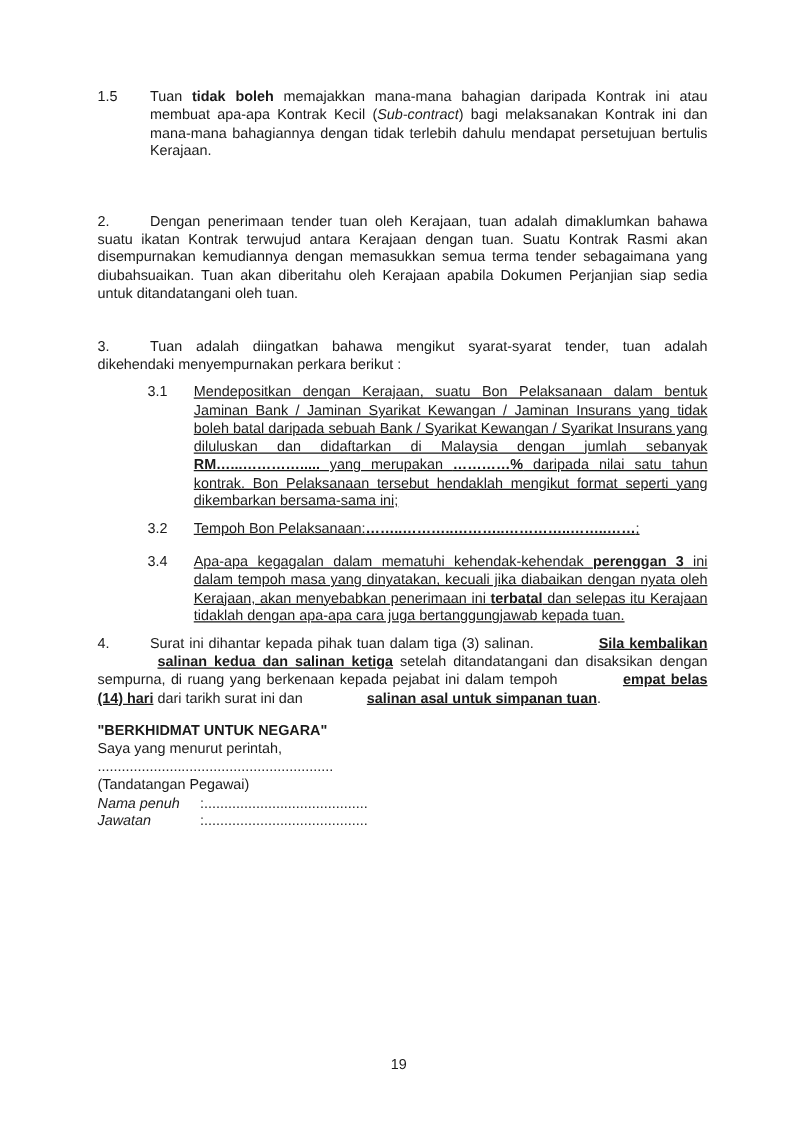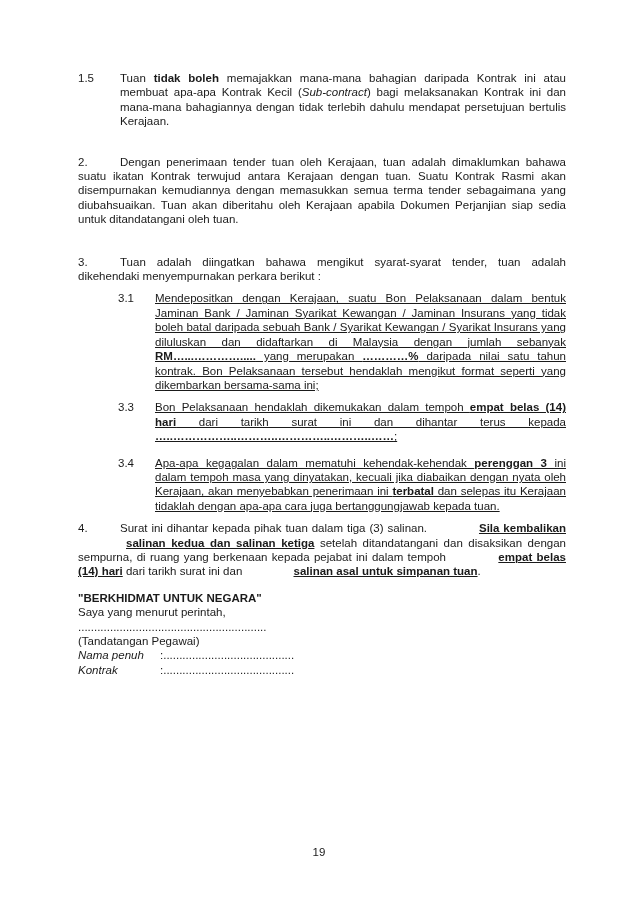--- a/index.html
+++ b/index.html
@@ -38,21 +38,21 @@
   
   .flat .n { width: 42px; }
   
   .hangB { padding-left: 77px; text-indent: -37px; text-decoration: underline; }
   .hangB .n { width: 37px; }
 
   .b { font-weight: bold; }
   .i { font-style: italic; }
   .u { text-decoration: underline; margin-left: 48px; }
 
-  .mb-xl { margin-bottom: 26px; }
+  .mb-xl { margin-bottom: 42px; }
   .mb-l  { margin-bottom: 28px; }
   .mb-m  { margin-bottom: 12px; }
   .mb-s  { margin-bottom: 8px; }
   .mb-sig { margin-bottom: 32px; }
 
   .line { text-align: left; margin: 0; }
   .motto { font-weight: bold; }
   .sig-row .lbl { display: inline-block; width: 82px; font-style: italic; }
   .page-number {
     position: absolute;
@@ -77,24 +77,24 @@
     </p>
 
     <p class="para flat mb-s">
       <span class="n">3.</span><span class="t"><span class="">Tuan adalah diingatkan bahawa mengikut syarat-syarat tender, tuan adalah dikehendaki menyempurnakan perkara berikut :</span></span>
     </p>
 
     <p class="para hangB mb-s">
       <span class="n">3.1</span><span class="t"><span class="">Mendepositkan dengan Kerajaan, suatu Bon Pelaksanaan dalam bentuk Jaminan Bank / Jaminan Syarikat Kewangan / Jaminan Insurans yang tidak boleh batal daripada sebuah Bank / Syarikat Kewangan / Syarikat Insurans yang diluluskan dan didaftarkan di Malaysia dengan jumlah sebanyak </span><span class="b ">RM…...………….....</span><span class=""> yang merupakan </span><span class="b ">…………%</span><span class=""> daripada nilai satu tahun kontrak. Bon Pelaksanaan tersebut hendaklah mengikut format seperti yang dikembarkan bersama-sama ini;</span></span>
     </p>
 
+    <p class="para hangB mb-m">
+      <span class="n">3.2</span><span class="t"><span class="">Tempoh Bon Pelaksanaan:</span><span class="b ">……..………..………..…………..……..……</span><span class="">;</span></span>
+    </p>
 
-    <p class="para hangB mb-m">
-      <span class="n">3.3</span><span class="t"><span class="">Bon Pelaksanaan hendaklah dikemukakan dalam tempoh </span><span class="b ">empat belas (14) hari</span><span class=""> dari tarikh surat ini dan dihantar terus kepada </span><span class="b ">…..……………..………..…………..………..……</span><span class="">;</span></span>
-    </p>
 
     <p class="para hangB mb-s">
       <span class="n">3.4</span><span class="t"><span class="">Apa-apa kegagalan dalam mematuhi kehendak-kehendak </span><span class="b ">perenggan 3</span><span class=""> ini dalam tempoh masa yang dinyatakan, kecuali jika diabaikan dengan nyata oleh Kerajaan, akan menyebabkan penerimaan ini </span><span class="b ">terbatal</span><span class=""> dan selepas itu Kerajaan tidaklah dengan apa-apa cara juga bertanggungjawab kepada tuan.</span></span>
     </p>
 
     <p class="para flat mb-m">
       <span class="n">4.</span><span class="t"><span class="">Surat ini dihantar kepada pihak tuan dalam tiga (3) salinan. </span><span class="b u">Sila kembalikan</span><span class="b "> </span><span class="b u">salinan kedua dan salinan ketiga</span><span class=""> setelah ditandatangani dan disaksikan dengan sempurna, di ruang yang berkenaan kepada pejabat ini dalam tempoh </span><span class="b u">empat belas (14) hari</span><span class=""> dari tarikh surat ini dan </span><span class="b u">salinan asal untuk simpanan tuan</span><span class="">.</span></span>
     </p>
 
 
@@ -102,20 +102,20 @@
 
     <p class="line mb-sig">Saya yang menurut perintah,</p>
 
     <div>
       <p class="line">...........................................................</p>
       <p class="line">(Tandatangan Pegawai)</p>
       <p class="line sig-row">
         <span class="lbl">Nama penuh</span><span>:.........................................</span>
       </p>
       <p class="line sig-row">
-        <span class="lbl">Kontrak</span><span>:.........................................</span>
+        <span class="lbl">Jawatan</span><span>:.........................................</span>
       </p>
     </div>
 
   </div>
 
   <div class="page-number">19</div>
 </div>
 
 </body></html>

